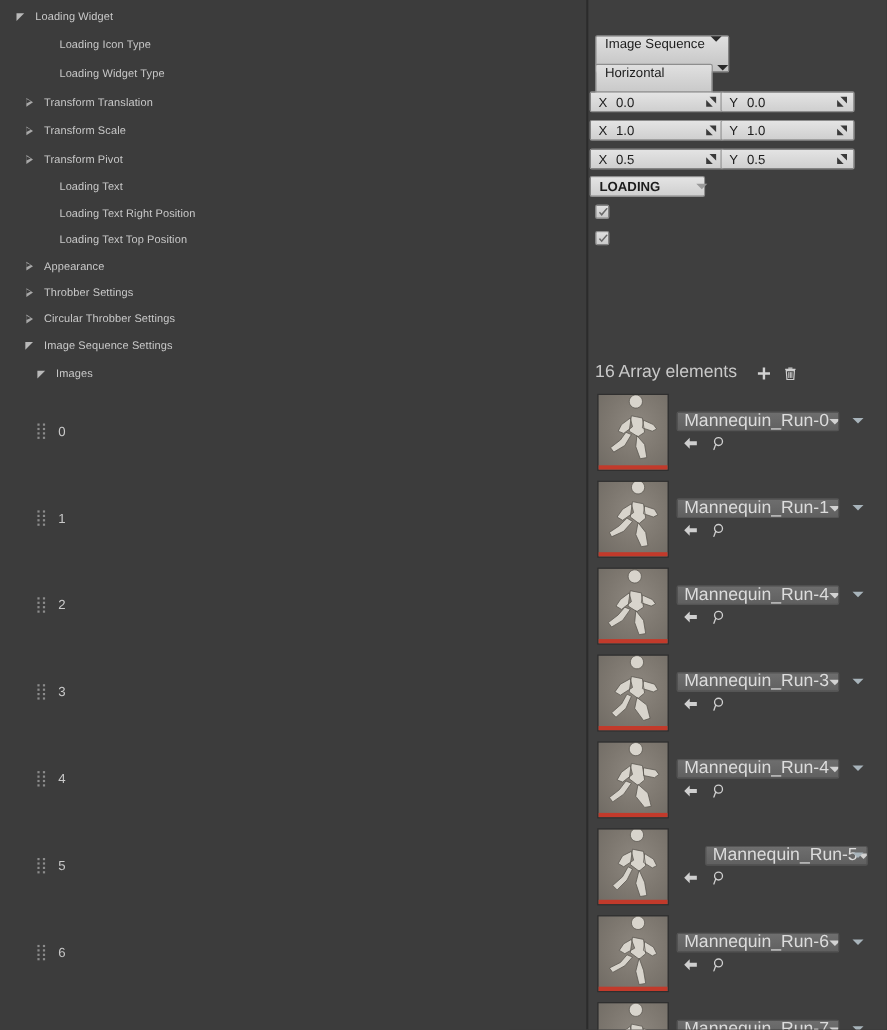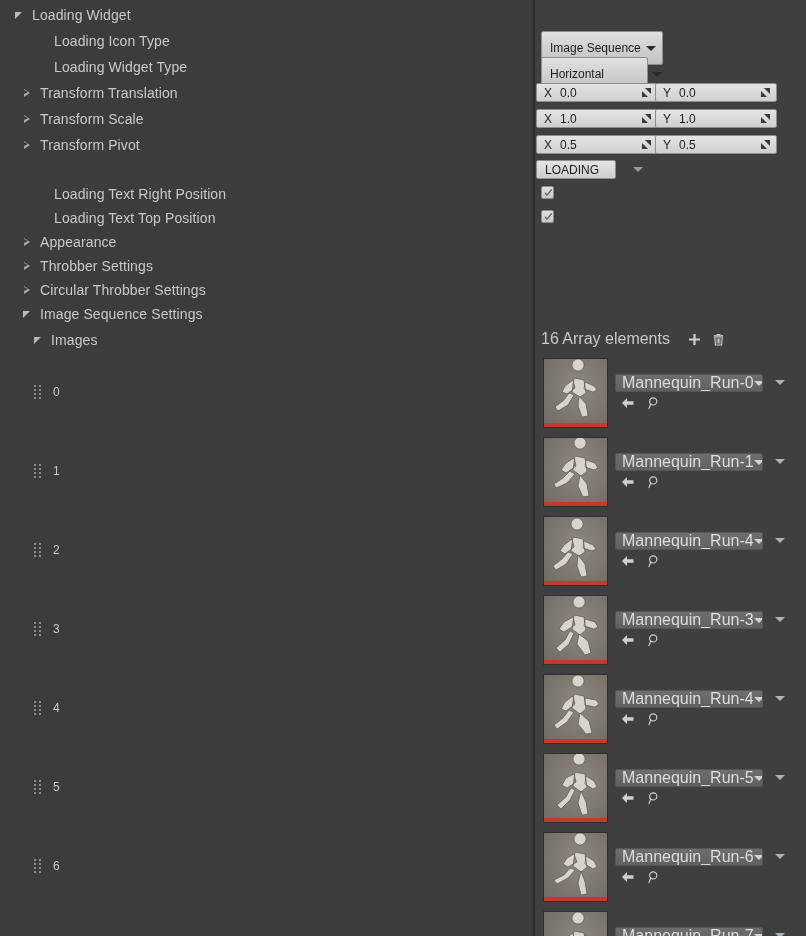--- a/index.html
+++ b/index.html
@@ -40,21 +40,21 @@
   
   .tree-row {
     position: absolute;
     left: 0;
     height: 24px;
     display: flex;
     align-items: center;
     white-space: nowrap;
   }
   .tree-label {
-    font-size: 14px;
+    font-size: 10px;
     color: #c9c9c9;
     letter-spacing: .1px;
   }
   .exp {
     width: 13px;
     height: 13px;
     margin-right: 5px;
     flex: 0 0 auto;
     position: relative;
   }
@@ -117,21 +117,21 @@
     font-size: 12px;
     color: #c9c9c9;
   }
 
   
   .vrow { position: absolute; left: 0; }
 
   
   .combo {
     display: inline-flex;
-    align-items: center;
+    align-items: flex-start;
     height: 34px;
     background: linear-gradient(#e0e0e0, #c2c2c2);
     border: 1px solid #8e8e8e;
     border-radius: 2px;
     color: #1c1c1c;
     font-size: 12px;
     padding: 0 6px 0 8px;
     box-sizing: border-box;
     white-space: nowrap;
   }
@@ -306,20 +306,24 @@
       <span class="tree-label">Transform Translation</span>
     </div>
     <div class="tree-row" style="top: 107px; padding-left: 22px;">
       <span class="exp closed"></span>
       <span class="tree-label">Transform Scale</span>
     </div>
     <div class="tree-row" style="top: 133px; padding-left: 22px;">
       <span class="exp closed"></span>
       <span class="tree-label">Transform Pivot</span>
     </div>
+    <div class="tree-row" style="top: 158px; padding-left: 36px;">
+      <span class="exp none"></span>
+      <span class="tree-label">Loading Text</span>
+    </div>
     <div class="tree-row" style="top: 182px; padding-left: 36px;">
       <span class="exp none"></span>
       <span class="tree-label">Loading Text Right Position</span>
     </div>
     <div class="tree-row" style="top: 206px; padding-left: 36px;">
       <span class="exp none"></span>
       <span class="tree-label">Loading Text Top Position</span>
     </div>
     <div class="tree-row" style="top: 230px; padding-left: 22px;">
       <span class="exp closed"></span>
@@ -508,21 +512,21 @@
   <span class="axis">Y</span>
   <span>0.5</span>
   <span class="spinner">
     <svg width="11" height="11" viewBox="0 0 11 11">
         <path d="M10 1 L10 7 L4 1 Z" fill="#3a3a3a"></path>
         <path d="M1 10 L7 10 L1 4 Z" fill="#3a3a3a"></path>
       </svg>
   </span>
 </div>
 
-<div class="textfield" style="left:536px; top:160px; width:80px;">
+<div class="textfield" style="left:536px; top:160px; width:105px;font-weight:bold;">
   <span>LOADING</span>
 </div>
 <span class="caret-sm" style="left:633px; top:167px;"></span>
 
 <div class="checkbox" style="left:541px; top:186px;">
   <svg width="11" height="11" viewBox="0 0 11 11">
       <path d="M1.5 5.4 L4 8.3 L9.6 1.6 L8.3 1.1 L3.9 6.1 L2.4 4.4 Z" fill="#6a6a6a"></path>
     </svg>
 </div>
 <div class="checkbox" style="left:541px; top:210px;">
@@ -671,21 +675,21 @@
     </div>
     <div class="elem" style="top: 753px; height: 70px; width: 250px;">
       <div class="thumb">
         <svg width="65" height="70" viewBox="0 0 65 70">
           <g fill="#d8d4cc" stroke="#5a564f" stroke-width=".7" stroke-linejoin="round">
             <path d="M35 11 a6 6 0 1 1 .1 0 Z M31 18 L41 20 L43 33 L37 38 L29 32 Z M42 22 L50 27 L53 33 L49 35 L41 30 Z M30 20 L22 24 L18 31 L23 34 L32 28 Z M37 37 L42 48 L44 60 L38 61 L34 49 Z M31 36 L26 46 L17 55 L13 51 L22 43 L27 34 Z"></path>
           </g>
         </svg>
         <div class="redbar"></div>
       </div>
-      <div class="asset-combo" style="top: 16px;">
+      <div class="asset-combo" style="top: 16px; margin-left: 26px;">
         <span>Mannequin_Run-5</span>
         <span class="caret-dn"></span>
       </div>
       <span class="row-caret" style="top: 22px;"></span>
       <div class="mini-icons" style="top: 38px;">
         <span><svg width="14" height="14" viewBox="0 0 14 14">
             <path d="M6 2 L6 5.2 L12.5 5.2 L12.5 8.8 L6 8.8 L6 12 L1 7 Z" fill="#cfcfcf"></path>
           </svg></span>
         <span><svg width="14" height="14" viewBox="0 0 14 14">
             <circle cx="6.2" cy="5.4" r="3.6" fill="none" stroke="#cfcfcf" stroke-width="1.2"></circle>

